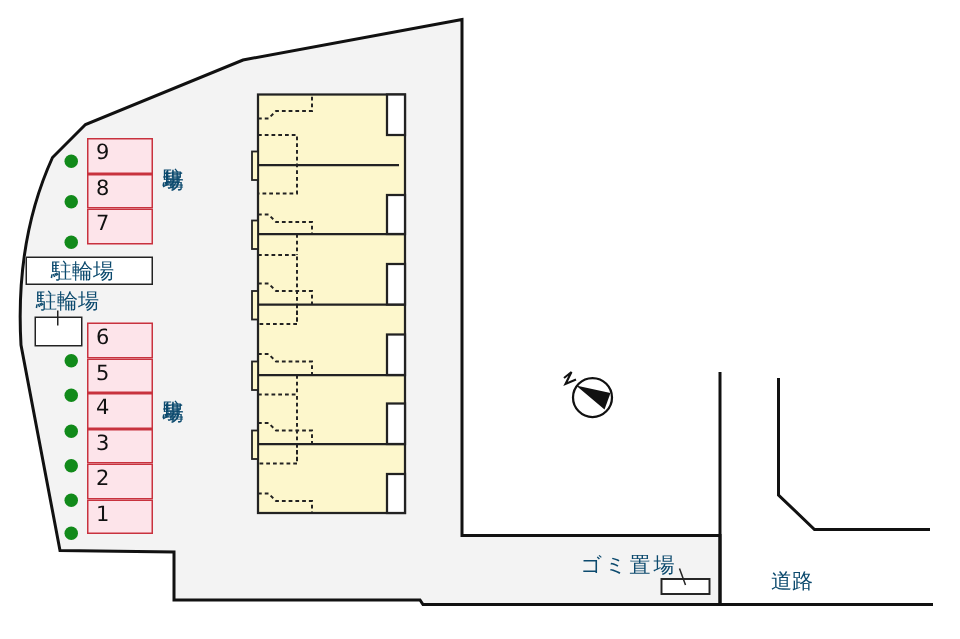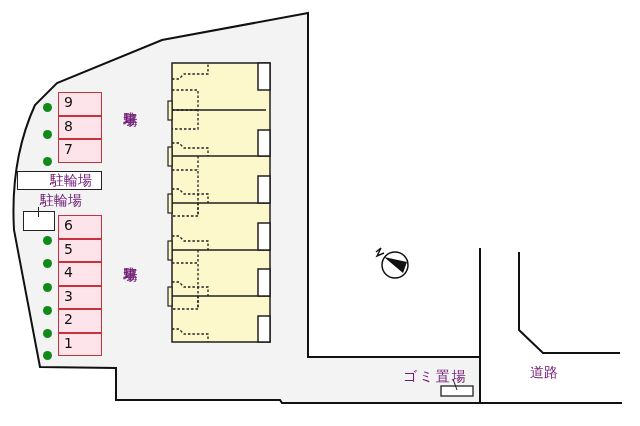--- a/index.html
+++ b/index.html
@@ -1,19 +1,19 @@
 <!DOCTYPE html>
 <html><head>
 <meta charset="utf-8">
 <style>
   html, body { margin: 0; padding: 0; background: #ffffff; }
   body { width: 640px; height: 426px; overflow: hidden; position: relative;
          font-family: "DejaVu Sans", "Liberation Sans", sans-serif; }
   #plan { position: absolute; left: 0; top: 0; width: 640px; height: 426px; }
-  .lbl { position: absolute; color: #701a75; font-family: Liberation Serif, serif; white-space: nowrap; margin-left: 16px; }
+  .lbl { position: absolute; color: #0c4a6e; font-family: Liberation Serif, serif; white-space: nowrap; }
   .slot-num { position: absolute; font-size: 14px; color: #111; left: 5px; top: 1px; }
   .slot { position: absolute; box-sizing: border-box; background: #fde4ea; border: 1.5px solid #c8323e; }
   .vert { writing-mode: vertical-rl; text-orientation: upright; font-size: 14px; letter-spacing: 1px; }
   .tree { position: absolute; width: 9px; height: 9px; border-radius: 50%; background: #118a1a; }
   .box { position: absolute; box-sizing: border-box; border: 1.5px solid #222; background: #fff; }
 </style>
 </head>
 <body>
 
 <svg id="plan" viewBox="0 0 640 426" xmlns="http://www.w3.org/2000/svg">
@@ -123,13 +123,13 @@
 
 <div class="tree" style="left:43px;top:236px;"></div>
 <div class="tree" style="left:43px;top:259px;"></div>
 <div class="tree" style="left:43px;top:283px;"></div>
 <div class="tree" style="left:43px;top:306px;"></div>
 <div class="tree" style="left:43px;top:329px;"></div>
 <div class="tree" style="left:43px;top:351px;"></div>
 
 <div class="lbl" style="left:387px;top:368px;font-size:14px;letter-spacing:2px;">ゴミ置場</div>
 
-<div class="lbl" style="left:514px;top:364px;font-size:14px;">道路</div>
+<div class="lbl" style="left:514px;top:379px;font-size:14px;">道路</div>
 
 </body></html>

